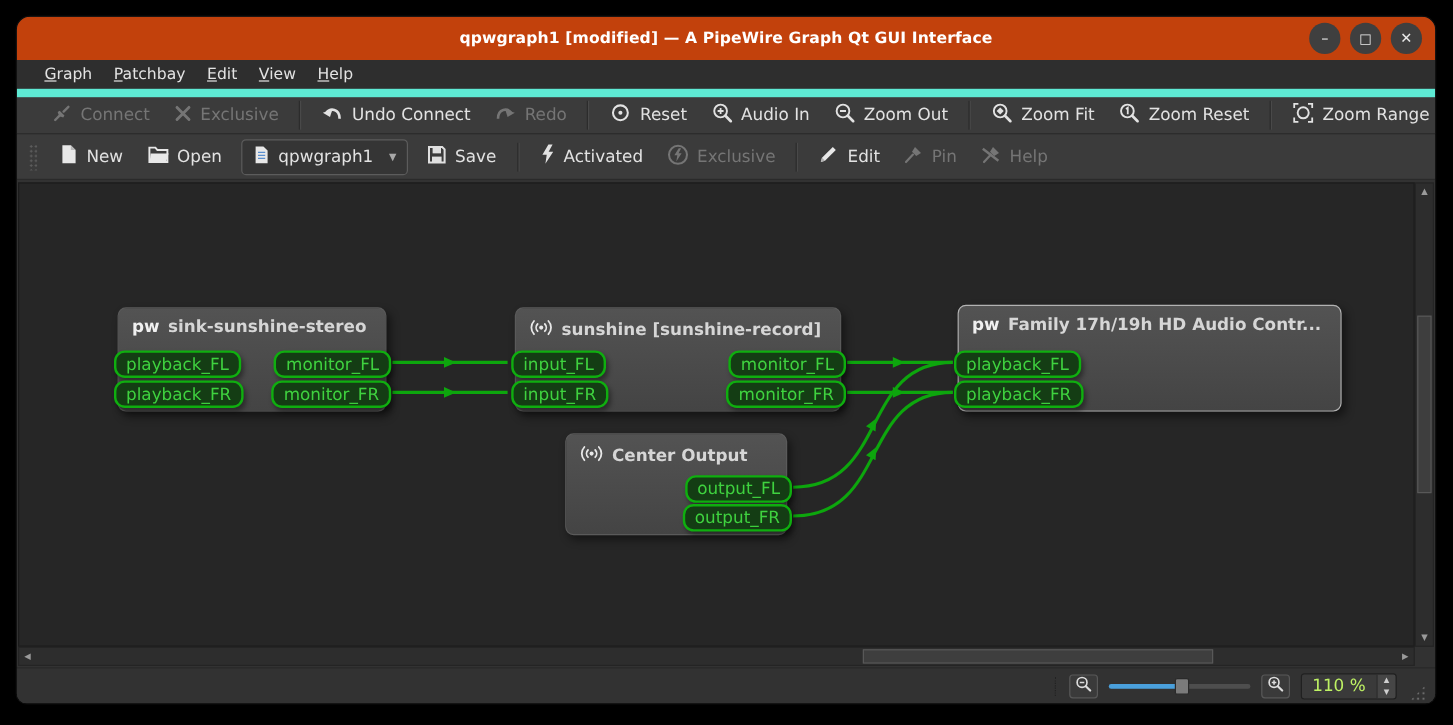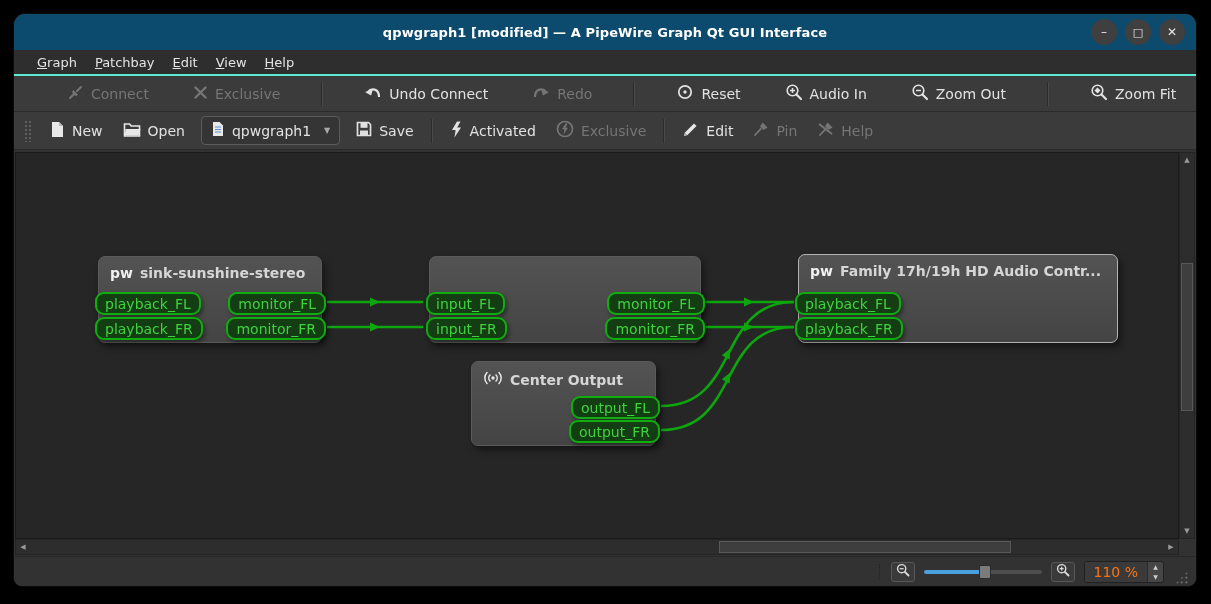--- a/index.html
+++ b/index.html
@@ -4,38 +4,38 @@
 <style>
   * { margin:0; padding:0; box-sizing:border-box; }
   html,body { width:1211px; height:604px; background:#000; overflow:hidden;
     font-family:"DejaVu Sans","Liberation Sans",sans-serif; }
 
   .window { position:absolute; left:13px; top:13px; width:1184px; height:574px;
     background:#323232; border:1px solid #0c0c0c; border-radius:12px 12px 9px 9px;
     overflow:hidden; display:flex; flex-direction:column; }
 
   
-  .titlebar { height:36px; background:#0c4a6e; position:relative;
+  .titlebar { height:36px; background:#c2410c; position:relative;
     display:flex; align-items:center; justify-content:center; flex:0 0 auto; }
   .titlebar-title { color:#ffffff; font-weight:bold; font-size:13px; letter-spacing:.1px; }
   .window-controls { position:absolute; right:11px; top:5px; display:flex; gap:8px; }
   .wc-btn { width:26px; height:26px; border-radius:50%; background:#3f3f3f; color:#e9e9e9;
     display:flex; align-items:center; justify-content:center; font-size:12px; line-height:1; }
   .wc-btn.max { font-size:11px; }
 
   
   .menubar { height:24px; background:#2e2e2e; display:flex; align-items:center;
     padding-left:14px; flex:0 0 auto; }
   .menu-item { display:inline-block; color:#e3e3e3; font-size:13px; padding:3px 9px; }
   .menu-item::first-letter { text-decoration:underline; }
 
   
   .toolbar { height:38px; background:#3b3b3b; display:flex; align-items:center;
     padding:0 8px; flex:0 0 auto; border-bottom:1px solid #2a2a2a; }
-  .toolbar.first { border-top:2px solid #5eead4;gap:24px; }
+  .toolbar.first { border-top:7px solid #5eead4; }
   .tb-handle { width:7px; height:22px; margin:0 9px 0 2px;
     background-image:radial-gradient(#5d5d5d 1px, transparent 1.1px);
     background-size:4px 4px; }
   .tb-btn { display:flex; align-items:center; gap:7px; padding:6px 10px;
     color:#e2e2e2; font-size:14px; border-radius:3px; white-space:nowrap; }
   .tb-btn.disabled { color:#757575; }
   .tb-btn svg { flex:0 0 auto; }
   .tb-sep { width:0; height:24px; border-left:1px solid #2c2c2c;
     border-right:1px solid #494949; margin:0 7px; }
   .combo { display:flex; align-items:center; gap:7px; background:#353535;
@@ -85,21 +85,21 @@
   .sb-sep { width:0; height:16px; border-left:1px dotted #222; margin:0 2px; }
   .sb-zoombtn { width:24px; height:20px; background:#3a3a3a; border:1px solid #585858;
     border-radius:3px; display:flex; align-items:center; justify-content:center; }
   .slider { position:relative; width:118px; height:14px; }
   .slider .track { position:absolute; left:0; right:0; top:5px; height:4px; border-radius:2px;
     background:linear-gradient(to right,#4aa0dc 0 52%,#4e4e4e 52% 100%); }
   .slider .handle { position:absolute; left:52%; top:0; width:12px; height:14px;
     margin-left:-6px; background:#7b7b7b; border:1px solid #2a2a2a; border-radius:2px; }
   .spinbox { display:flex; align-items:stretch; border:1px solid #202020; border-radius:3px;
     overflow:hidden; height:22px; }
-  .spin-value { background:#3a3a3a; color:#f97316; font-size:14px; padding:1px 9px;
+  .spin-value { background:#3a3a3a; color:#bef264; font-size:14px; padding:1px 9px;
     display:flex; align-items:center; }
   .spin-arrows { width:16px; background:#464646; border-left:1px solid #2a2a2a;
     display:flex; flex-direction:column; }
   .spin-arrows div { flex:1; color:#cfcfcf; font-size:6px; display:flex;
     align-items:center; justify-content:center; }
   .grip { width:13px; height:13px; margin-left:2px; align-self:flex-end; margin-bottom:2px;
     background-image:radial-gradient(#6b6b6b 1.1px, transparent 1.2px);
     background-size:4.5px 4.5px; clip-path:polygon(100% 0,100% 100%,0 100%); }
 </style>
 </head>
@@ -362,20 +362,29 @@
           <span class="pw-glyph">pw</span>
           <span>sink-sunshine-stereo</span>
         </div>
         <div class="port in" style="top:35px;">playback_FL</div>
         <div class="port in" style="top:60px;">playback_FR</div>
         <div class="port out" style="top:35px;">monitor_FL</div>
         <div class="port out" style="top:60px;">monitor_FR</div>
       </div>
 
       <div class="node" style="left:413px; top:103px; width:272px; height:87px;">
+        <div class="node-title">
+          <span>
+            <svg width="20" height="16" viewBox="0 0 20 16">
+                <circle cx="10" cy="8" r="1.7" fill="#e8e8e8"></circle>
+                <path d="M13 5 a4.3 4.3 0 0 1 0 6 M16 2.5 a8 8 0 0 1 0 11 M7 5 a4.3 4.3 0 0 0 0 6 M4 2.5 a8 8 0 0 0 0 11" stroke="#e8e8e8" stroke-width="1.5" fill="none" stroke-linecap="round"></path>
+              </svg>
+          </span>
+          <span>sunshine [sunshine-record]</span>
+        </div>
         <div class="port in" style="top:35px;">input_FL</div>
         <div class="port in" style="top:60px;">input_FR</div>
         <div class="port out" style="top:35px;">monitor_FL</div>
         <div class="port out" style="top:60px;">monitor_FR</div>
       </div>
 
       <div class="node selected" style="left:782px; top:101px; width:320px; height:89px;">
         <div class="node-title">
           <span class="pw-glyph">pw</span>
           <span>Family 17h/19h HD Audio Contr...</span>

